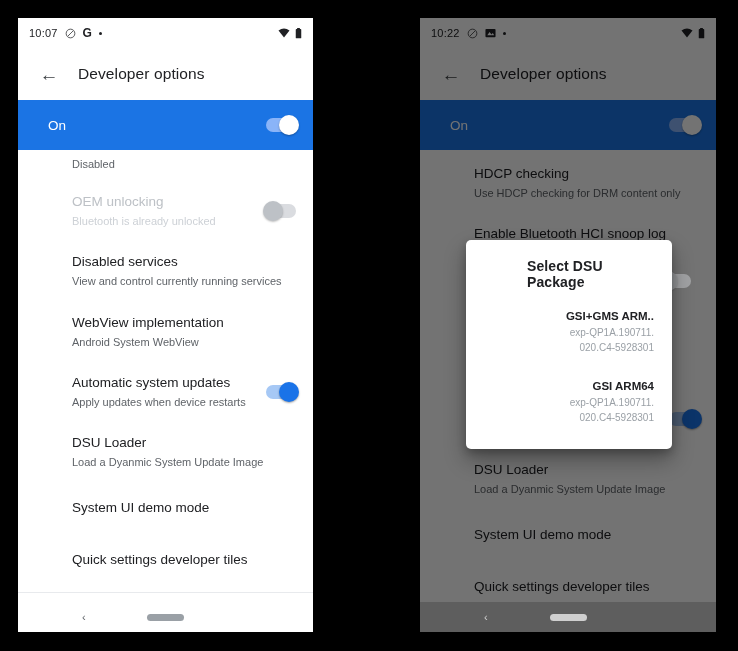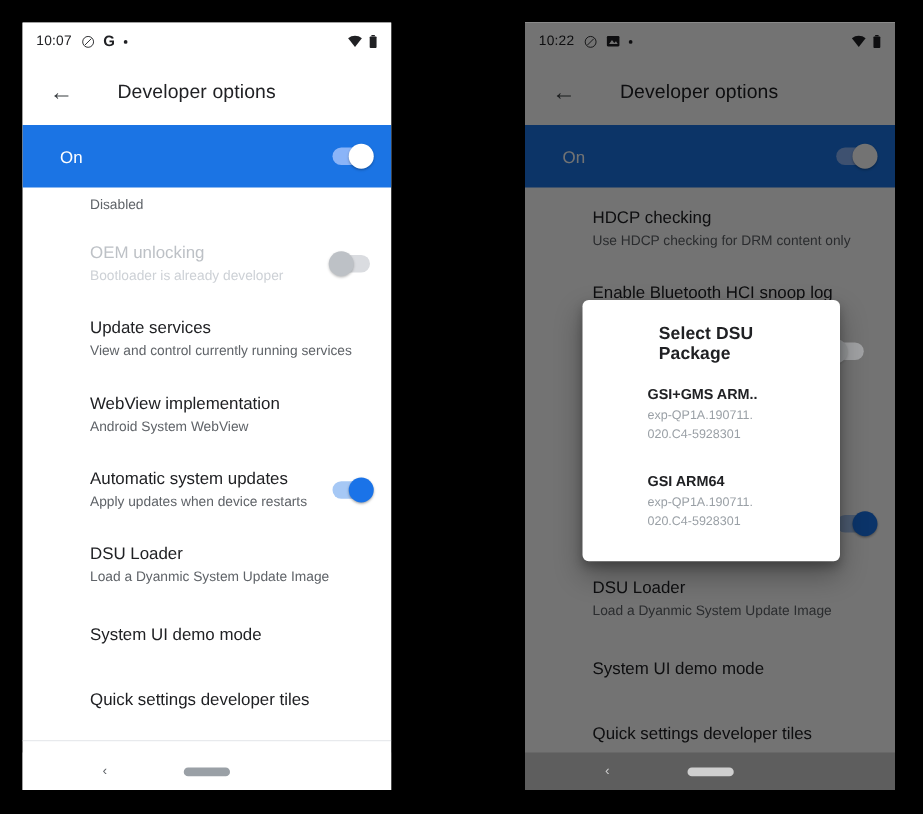--- a/index.html
+++ b/index.html
@@ -27,21 +27,21 @@
   .g-icon{font-size:12px;font-weight:bold;color:#202124;line-height:1;}
   .dot{width:3px;height:3px;border-radius:50%;background:#202124;display:block;}
 
   
   .appbar{
     height:52px;display:flex;align-items:center;padding:0 0 0 16px;
     box-sizing:border-box;
   }
   .back-arrow{width:30px;height:30px;display:flex;align-items:center;justify-content:center;
     font-size:19px;color:#3c4043;line-height:1;}
-  .appbar-title{font-size:15.5px;color:#202124;margin-left:30px;letter-spacing:.1px;}
+  .appbar-title{font-size:15.5px;color:#202124;margin-left:14px;letter-spacing:.1px;}
 
   
   .master{
     height:50px;display:flex;align-items:center;padding:0 17px 0 30px;
     box-sizing:border-box;
   }
   .master-label{font-size:13.5px;}
   .master .switch{margin-left:auto;}
 
   
@@ -88,21 +88,21 @@
   .scrim{position:absolute;inset:0;background:rgba(0,0,0,.55);pointer-events:none;}
 
   
   .dialog{
     position:absolute;left:46px;top:222px;width:206px;
     background:#fff;border-radius:5px;
     box-shadow:0 11px 22px rgba(0,0,0,.32),0 4px 8px rgba(0,0,0,.22);
     padding:18px 0 20px;box-sizing:border-box;
   }
   .dialog-title{font-size:14px;color:#202124;font-weight:bold;padding:0 18px 6px;letter-spacing:.1px;margin-left:43px;}
-  .dlg-item{padding:13px 18px 4px 52px;}
+  .dlg-item{padding:13px 18px 4px 52px;text-align:right;}
   .dlg-item .name{font-size:11.5px;color:#202124;font-weight:bold;line-height:1.3;}
   .dlg-item .sub{font-size:10px;color:#9aa0a6;line-height:1.35;margin-top:2px;}
 
   
   .peek-switch{position:absolute;left:241px;top:256px;}
 </style>
 </head>
 <body>
 
 <div class="stage">
@@ -152,30 +152,30 @@
 
       <div class="row" style="min-height:0;padding-top:4px;padding-bottom:10px;">
         <div class="texts">
           <div class="summary">Disabled</div>
         </div>
       </div>
 
       <div class="row disabled">
         <div class="texts">
           <div class="title">OEM unlocking</div>
-          <div class="summary">Bootloader is already developer</div>
+          <div class="summary">Bluetooth is already unlocked</div>
         </div>
         <span class="switch off off-grey">
             <span class="thumb"></span>
           </span>
       </div>
 
       <div class="row">
         <div class="texts">
-          <div class="title">Update services</div>
+          <div class="title">Disabled services</div>
           <div class="summary">View and control currently running services</div>
         </div>
       </div>
 
       <div class="row">
         <div class="texts">
           <div class="title">WebView implementation</div>
           <div class="summary">Android System WebView</div>
         </div>
       </div>

